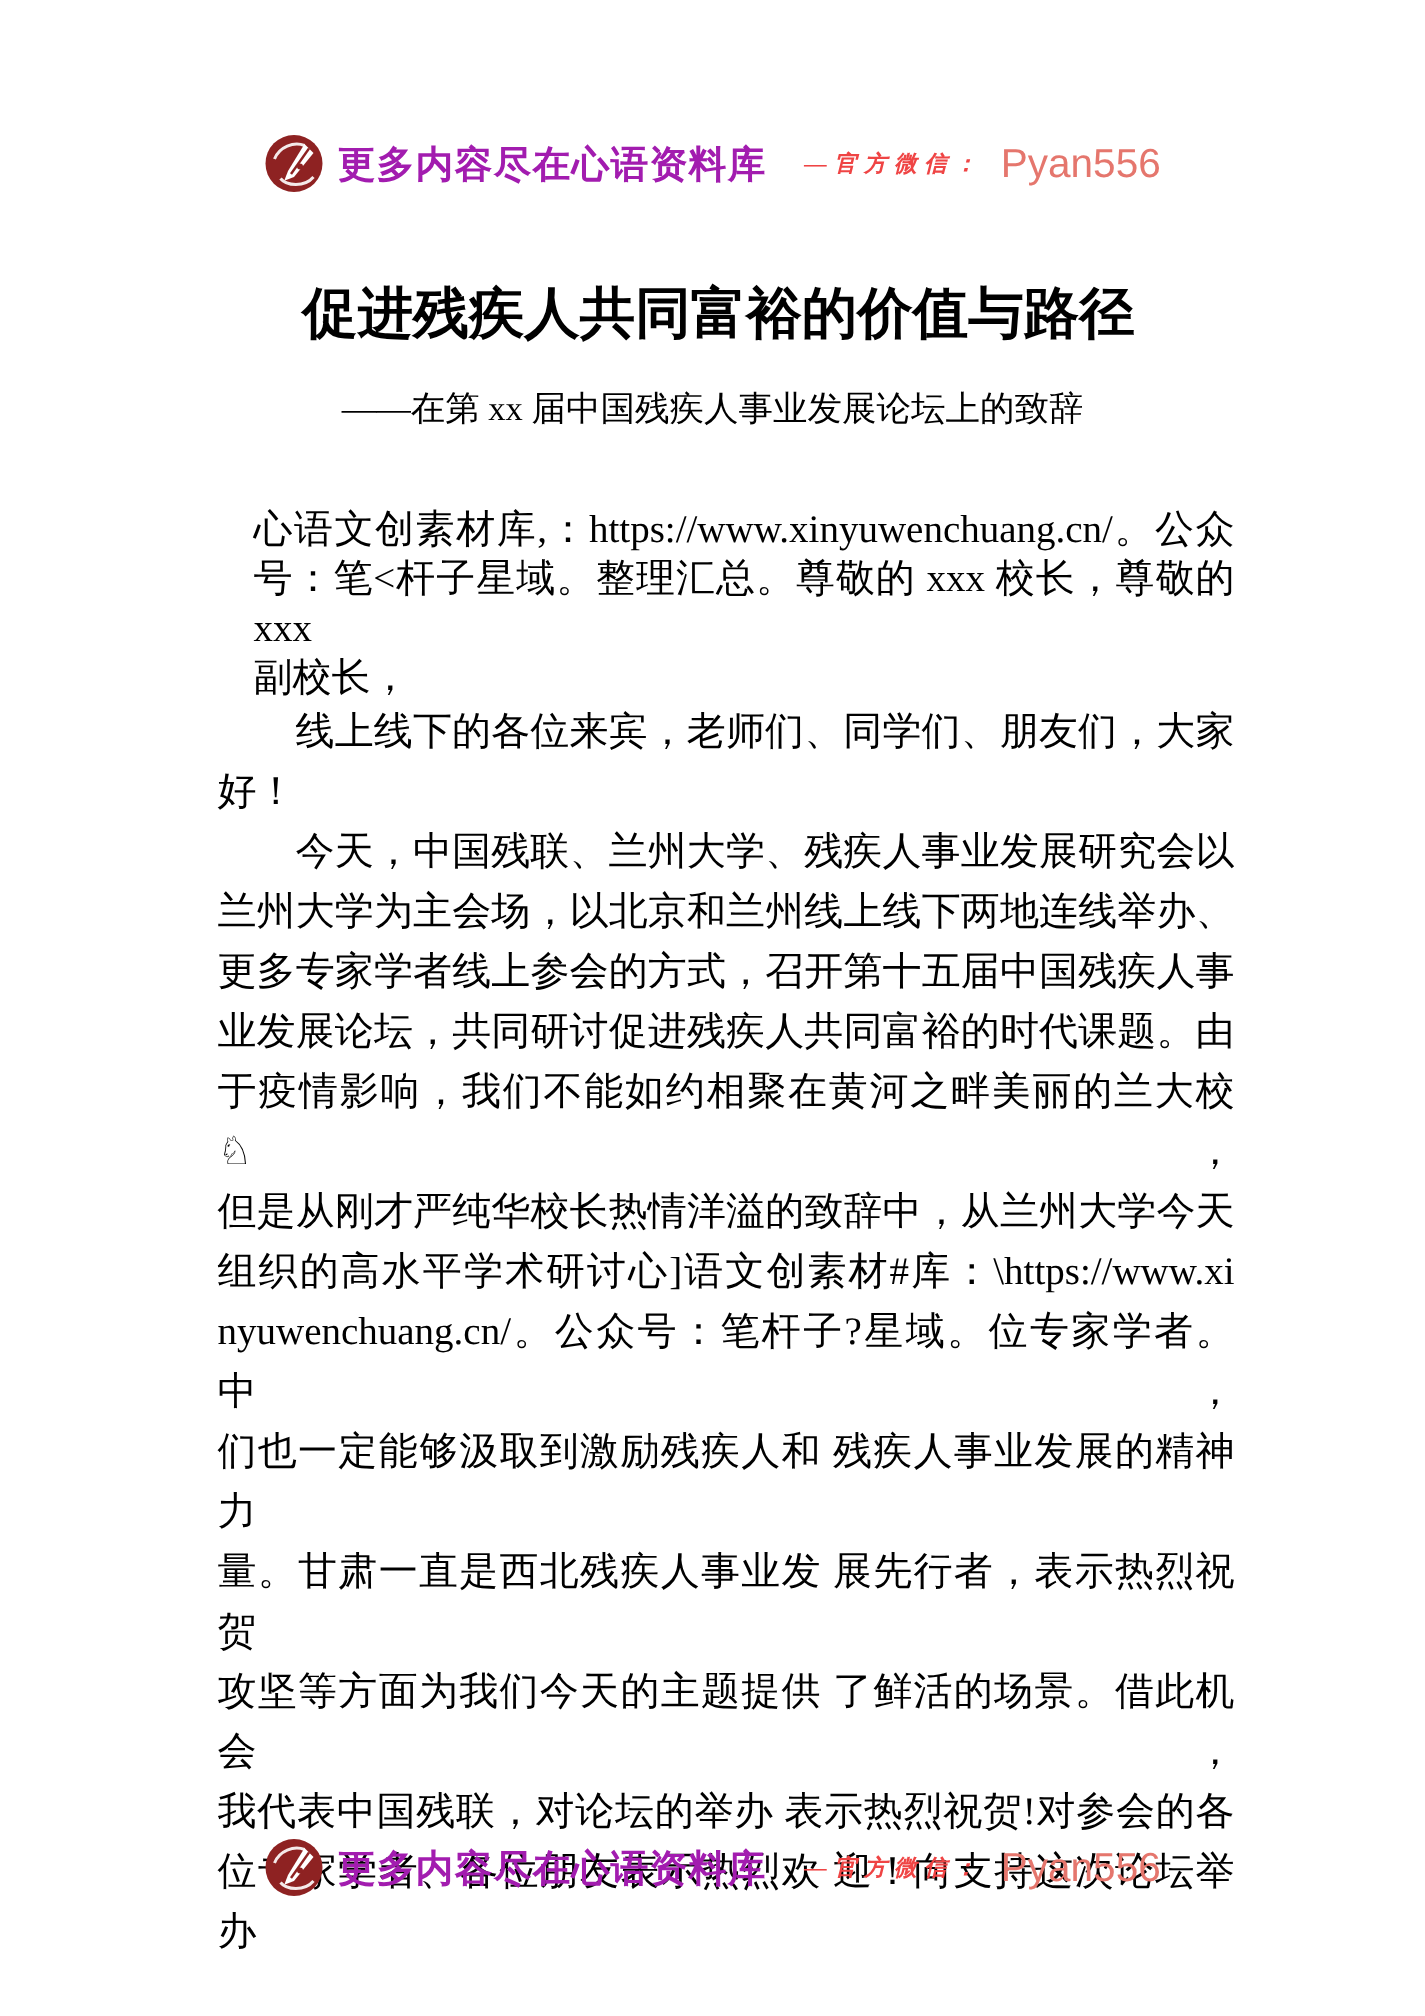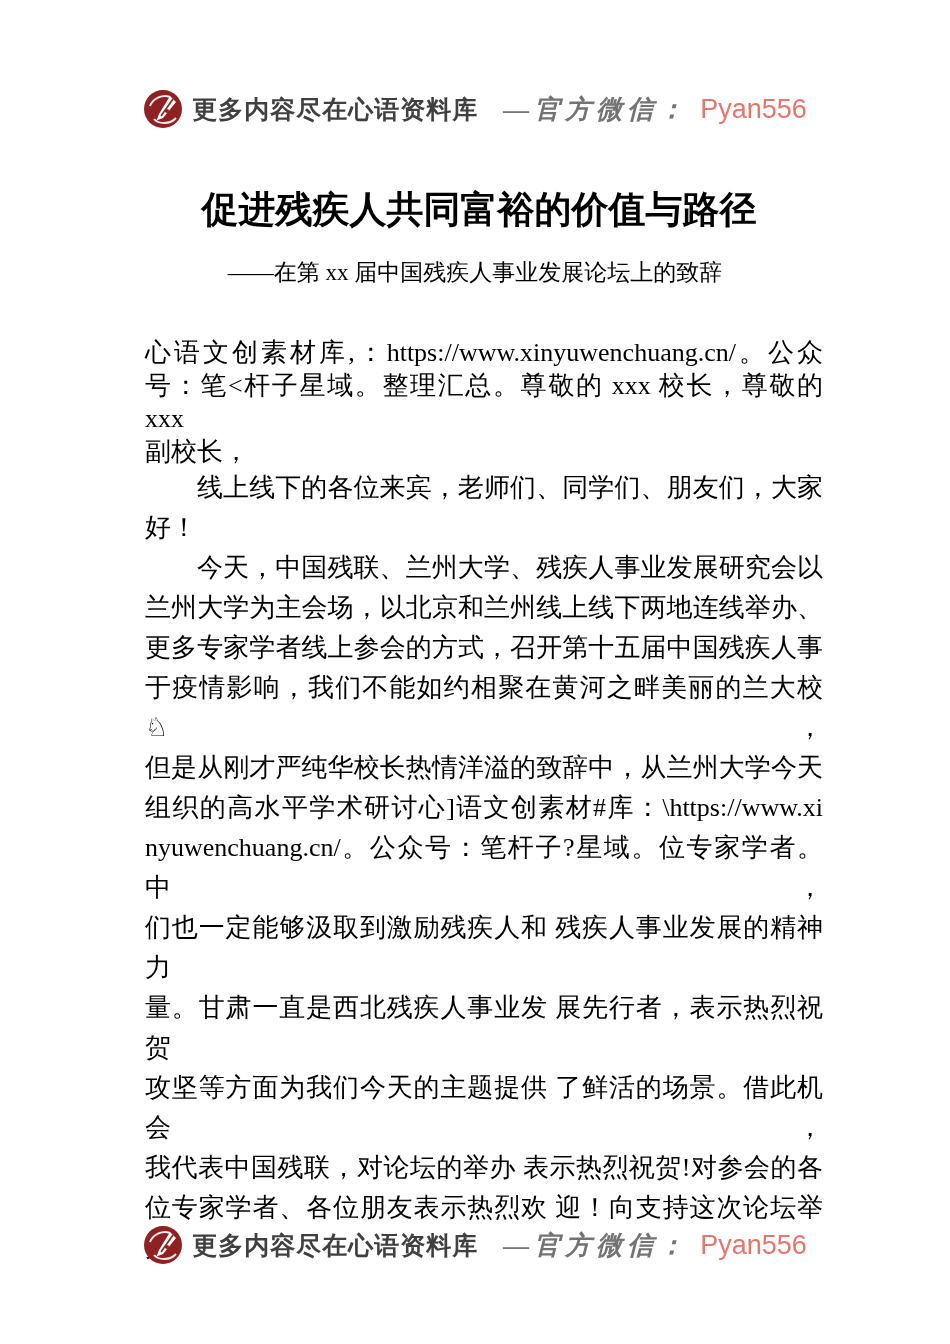--- a/index.html
+++ b/index.html
@@ -12,24 +12,24 @@
   
   .banner{
     position:absolute;left:0;right:0;height:46px;
     display:flex;align-items:center;justify-content:center;gap:9px;
     white-space:nowrap;
   }
   .banner-top{top:86px;}
   .banner-bottom{top:1222px;}
   .logo-wrap{width:40px;height:40px;flex:0 0 auto;display:flex;align-items:center;}
   .wm-main{
-    color:#404040;font-size:25px;font-weight:bold;letter-spacing:1px;
+    color:#a21caf;font-size:25px;font-weight:bold;letter-spacing:1px;
   }
   .wm-label{
-    color:#737373;font-size:26px;font-style:italic;font-weight:bold;
+    color:#ef4444;font-size:15px;font-style:italic;font-weight:bold;
     letter-spacing:5px;margin-left:16px;
   }
   .wm-id{
     color:#e5766d;font-size:27px;
     font-family:"Liberation Sans","DejaVu Sans",sans-serif;
     margin-left:2px;
   }
   
   .doc-title{
     position:absolute;top:186px;left:4px;width:100%;
@@ -42,21 +42,21 @@
   .doc-body{
     position:absolute;top:336px;left:145px;width:678px;
     font-size:26px;
   }
   .line{
     line-height:40px;
     text-align:justify;
     text-align-last:justify;
   }
   .para .line:last-child{text-align-last:left;}
-  .p0 .line{line-height:33px;}
+  .p0 .line{line-height:33px;margin-left:24px;}
   .ind2 .line:first-child{padding-left:52px;}
 </style>
 </head>
 <body>
 
 <div class="banner banner-top">
   <span class="logo-wrap">
     <svg width="40" height="40" viewBox="0 0 40 40">
       <circle cx="20" cy="20" r="19" fill="#8e2222"></circle>
       <path d="M7 17 C10 9, 20 5, 27 8" stroke="#ffffff" stroke-width="2" fill="none" opacity="0.9"></path>
@@ -84,20 +84,21 @@
 
   <div class="para ind2">
     <div class="line">线上线下的各位来宾，老师们、同学们、朋友们，大家</div>
     <div class="line">好！</div>
   </div>
 
   <div class="para ind2">
     <div class="line">今天，中国残联、兰州大学、残疾人事业发展研究会以</div>
     <div class="line">兰州大学为主会场，以北京和兰州线上线下两地连线举办、</div>
     <div class="line">更多专家学者线上参会的方式，召开第十五届中国残疾人事</div>
+    <div class="line">业发展论坛，共同研讨促进残疾人共同富裕的时代课题。由</div>
     <div class="line">于疫情影响，我们不能如约相聚在黄河之畔美丽的兰大校♘，</div>
     <div class="line">但是从刚才严纯华校长热情洋溢的致辞中，从兰州大学今天</div>
     <div class="line">组织的高水平学术研讨心]语文创素材#库：\https://www.xi</div>
     <div class="line">nyuwenchuang.cn/。公众号：笔杆子?星域。位专家学者。中，</div>
     <div class="line">们也一定能够汲取到激励残疾人和 残疾人事业发展的精神力</div>
     <div class="line">量。甘肃一直是西北残疾人事业发 展先行者，表示热烈祝贺</div>
     <div class="line">攻坚等方面为我们今天的主题提供 了鲜活的场景。借此机会，</div>
     <div class="line">我代表中国残联，对论坛的举办 表示热烈祝贺!对参会的各</div>
     <div class="line">位专家学者、各位朋友表示热烈欢 迎！向支持这次论坛举办</div>
 

